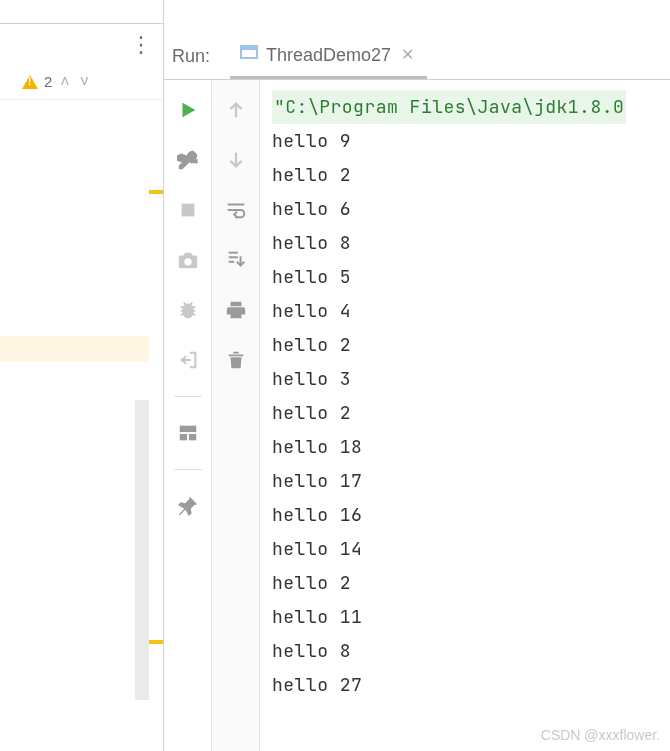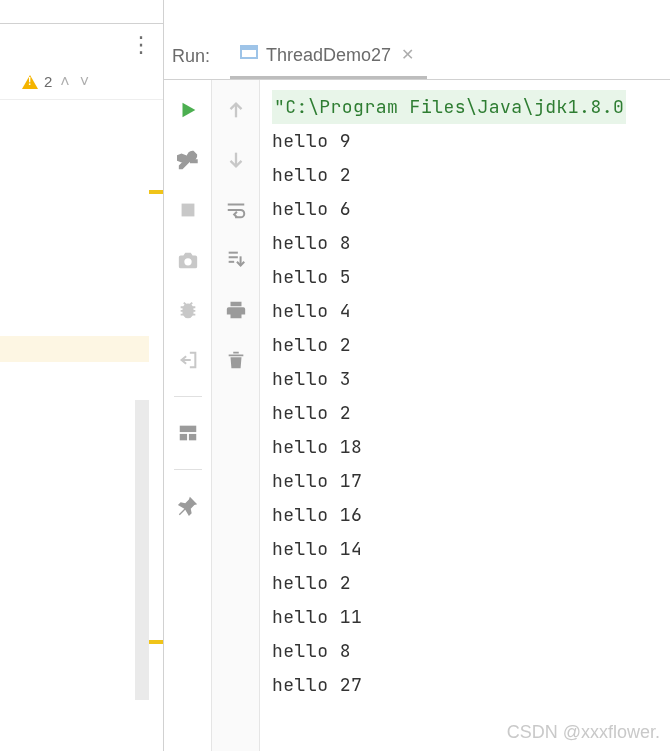--- a/index.html
+++ b/index.html
@@ -36,21 +36,21 @@
   .ico { width: 28px; height: 28px; display: flex; align-items: center; justify-content: center; cursor: pointer; color: #9b9b9b; }
   .ico svg { width: 22px; height: 22px; }
   .ico.play svg { fill: #4caf50; }
   .ico.disabled { color: #c8c8c8; cursor: default; }
   .sep { width: 28px; height: 1px; background: #e0e0e0; }
 
   .console { flex: 1; padding: 10px 0 0 12px; font-family: "JetBrains Mono","Consolas",monospace; font-size: 18px; line-height: 34px; color: #333; position: relative; overflow: hidden; letter-spacing: 0.5px; }
   .cmd-line { background: #e8f5e9; color: #2e7d32; display: inline-block; padding: 0 2px; white-space: pre; }
   .out-line { white-space: pre; }
 
-  .watermark { position: absolute; right: 10px; bottom: 8px; font-size: 18px; color: #c9c9c9; font-family: Arial; }
+  .watermark { position: absolute; right: 10px; bottom: 8px; font-size: 14px; color: #c9c9c9; font-family: Arial; }
 </style>
 </head>
 <body>
 
 <div class="root">
 
   <div class="left-pane">
     <div class="left-top"></div>
     <div class="left-header">
       <span class="kebab">⋮</span>

